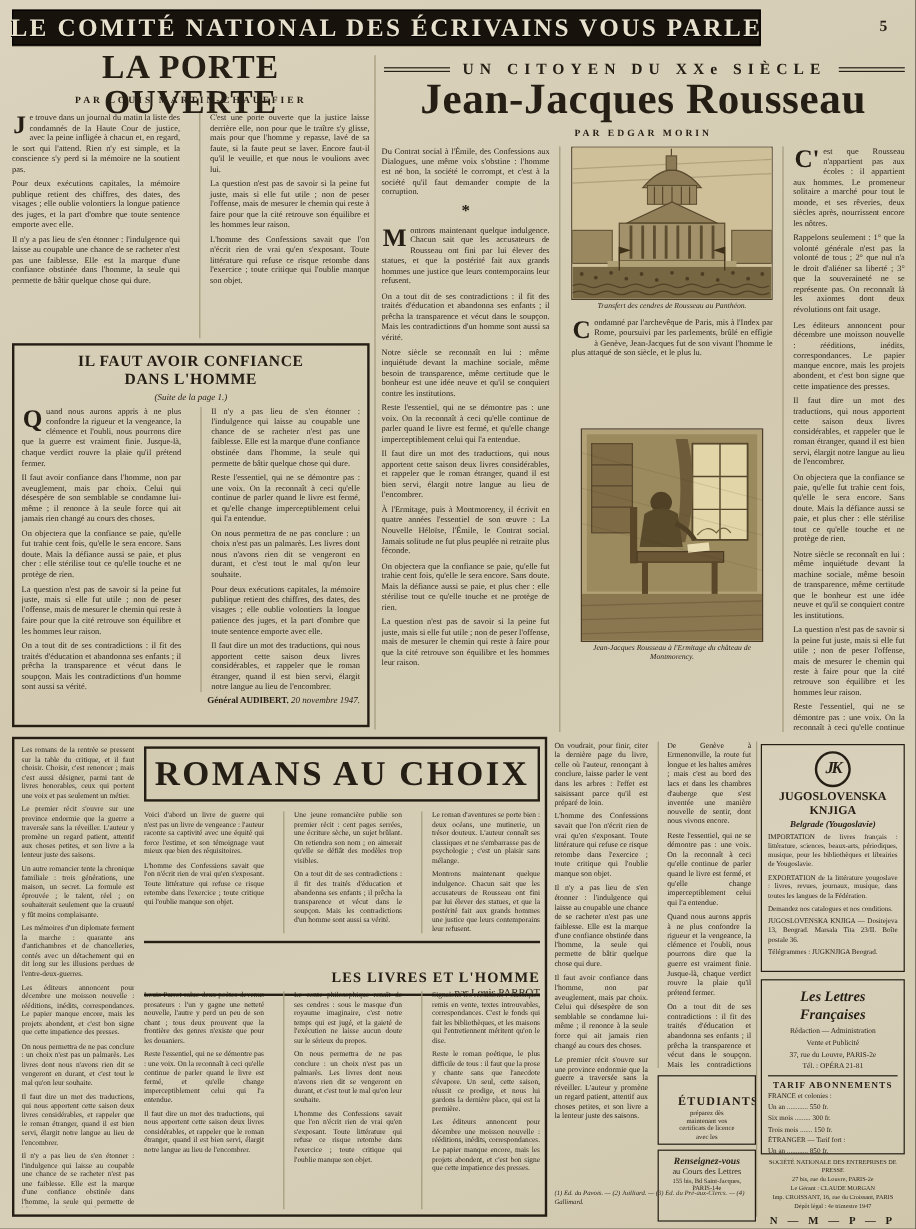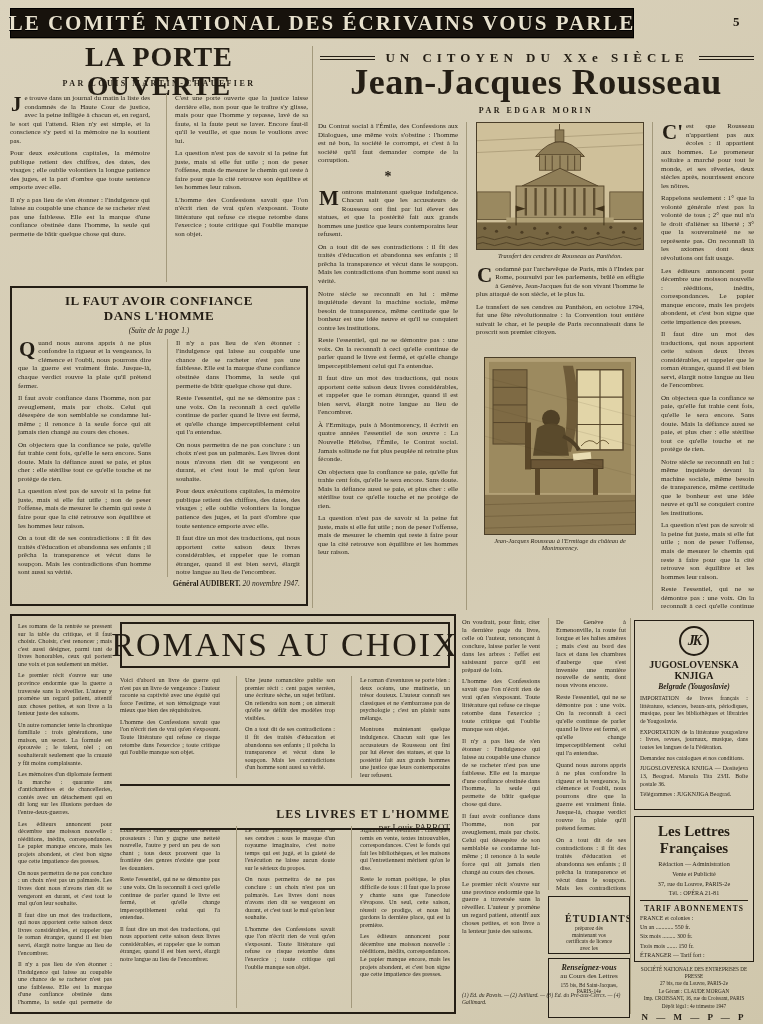--- a/index.html
+++ b/index.html
@@ -44,35 +44,35 @@
   .h-rousseau{font-size:36px;font-weight:bold;text-align:center;letter-spacing:.5px;line-height:1}
   .star{text-align:center;font-weight:bold;font-size:14px;margin:3px 0}
   figure{margin:0}
   .figframe{border:1px solid #4a3e29;display:block;width:100%}
   .figcap{font-size:6.4px;font-style:italic;text-align:center;margin:2px 0 5px;line-height:1.2}
   .footnotes{font-size:5.6px;font-style:italic;line-height:1.25}
 
   
   .romansbox{border:2px solid #241e15;overflow:hidden}
   .romans-titlebox{border:2px solid #241e15;display:flex;align-items:center;justify-content:center}
-  .h-romans{font-size:34px;font-weight:normal;text-align:center;letter-spacing:2px;white-space:nowrap}
+  .h-romans{font-size:29px;font-weight:bold;text-align:center;letter-spacing:2px;white-space:nowrap}
   .livres-header{border-top:2px solid #241e15;border-bottom:2px solid #241e15;text-align:right;padding:21px 0;overflow:hidden}
   .livres-title{font-size:12px;font-weight:bold;letter-spacing:1px}
   .livres-byline{font-size:9px;}
 
   
   .adbox{border:1px solid #241e15;padding:5px;overflow:hidden;background:rgba(255,255,250,.05)}
   .jug-logo{width:30px;height:30px;border:2px solid #241e15;border-radius:50%;margin:0 auto 3px;
             display:flex;align-items:center;justify-content:center;font-size:14px;font-weight:bold;
             font-style:italic;letter-spacing:-2px}
   .ad-name{font-size:10px;font-weight:bold;text-align:center;line-height:1.1}
   .ad-place{font-size:7.5px;font-style:italic;font-weight:bold;text-align:center;margin:1px 0 4px}
   .ln{font-size:5.9px;line-height:1.3;margin:0 0 3px;text-align:justify}
   .lnc{font-size:6.2px;text-align:center;margin:0 0 2px;line-height:1.25}
-  .lettres-title{font-size:15px;font-weight:bold;text-align:center;margin:1px 0 3px}
+  .lettres-title{font-size:12px;font-weight:bold;font-style:italic;text-align:center;margin:1px 0 3px}
   .tarif-title{font-size:7.5px;font-weight:bold;text-align:center;letter-spacing:1px;margin:3px 0 2px;
                border-top:1px solid #241e15;padding-top:3px}
   .tarif .ln{text-align:left;margin-bottom:1.5px}
   .etud-title{font-size:10px;font-weight:bold;text-align:center;letter-spacing:1px}
   .etud-line{font-size:5.6px;text-align:center;line-height:1.2;margin:1px 0}
   .etud-big{font-size:8.5px;font-weight:bold;text-align:center;margin:2px 0;white-space:nowrap}
   .rens-1{font-size:8px;font-weight:bold;font-style:italic;text-align:center}
   .rens-2{font-size:7px;text-align:center}
   .rens-3{font-size:5.4px;text-align:center;margin-top:2px}
   .colo .lnc{font-size:5.2px;margin-bottom:1px}
@@ -219,21 +219,20 @@
             </g>
             <line x1="40" y1="84" x2="40" y2="104" stroke="#3f3119"></line>
             <polygon points="40,84 50,87 40,90" fill="#3f3119"></polygon>
             <line x1="130" y1="84" x2="130" y2="104" stroke="#3f3119"></line>
             <polygon points="130,84 120,87 130,90" fill="#3f3119"></polygon>
           </svg>
           <figcaption class="figcap">Transfert des cendres de Rousseau au Panthéon.</figcaption>
         </figure>
         <div class="dc" style="height:92px;overflow:hidden">
             <p class="para">Condamné par l'archevêque de Paris, mis à l'Index par Rome, poursuivi par les parlements, brûlé en effigie à Genève, Jean-Jacques fut de son vivant l'homme le plus attaqué de son siècle, et le plus lu.</p>
-            <p class="para">Le transfert de ses cendres au Panthéon, en octobre 1794, fut une fête révolutionnaire : la Convention tout entière suivait le char, et le peuple de Paris reconnaissait dans le proscrit son premier citoyen.</p>
           </div>
         <figure style="width:152px;margin:0 auto">
           <svg class="figframe" viewBox="0 0 150 180" preserveAspectRatio="none" style="height:178px">
             <rect width="150" height="180" fill="#b3a177"></rect>
             <rect x="4" y="4" width="142" height="134" fill="#9c8a5f"></rect>
             <rect x="92" y="12" width="46" height="82" fill="#e2d5a8" stroke="#57472c" stroke-width="1.5"></rect>
             <line x1="115" y1="12" x2="115" y2="94" stroke="#57472c" stroke-width="1.2"></line>
             <line x1="92" y1="40" x2="138" y2="40" stroke="#57472c" stroke-width="1.2"></line>
             <line x1="92" y1="68" x2="138" y2="68" stroke="#57472c" stroke-width="1.2"></line>
             <path d="M96,90 q8,-10 16,-2 q6,-8 12,0" stroke="#6f5e3a" fill="none"></path>

